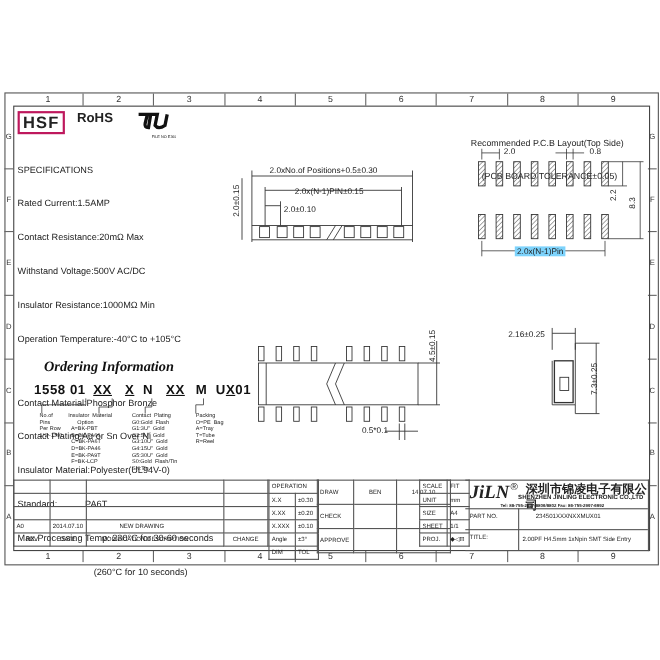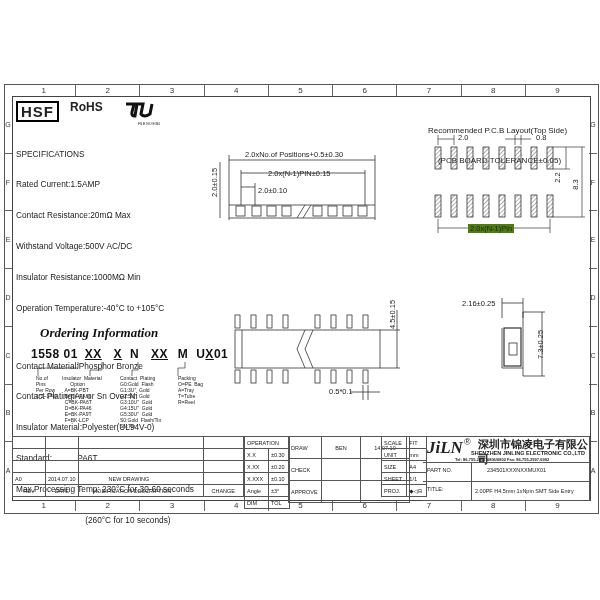--- a/index.html
+++ b/index.html
@@ -7,21 +7,21 @@
   .abs { position:absolute; }
   .sheet { position:absolute; left:4px; top:84px; width:593px; height:428px; border:1px solid #555; }
   .inner { position:absolute; left:12px; top:96px; width:577px; height:403px; border:1px solid #444; }
   .ruler-h { position:absolute; left:12px; width:577px; height:11px; display:flex; }
   .ruler-h div { flex:1; border-right:1px solid #666; font-size:8px; text-align:center; line-height:11px; color:#333; }
   .ruler-h div:last-child { border-right:none; }
   .ruler-v { position:absolute; width:8px; top:96px; height:403px; display:flex; flex-direction:column; }
   .ruler-v div { flex:1; border-bottom:1px solid #666; font-size:7px; display:flex; align-items:center; justify-content:center; color:#333; }
   .ruler-v div:last-child { border-bottom:none; }
   .spec { font-size:8.3px; line-height:10.3px; color:#222; white-space:pre; }
-  .logo-hsf { border:2px solid #000000; font-size:15px; font-weight:bold; padding:0 3px; line-height:17px; letter-spacing:1px; }
+  .logo-hsf { border:2px solid #be185d; font-size:15px; font-weight:bold; padding:0 3px; line-height:17px; letter-spacing:1px; }
   .rohs { font-size:12px; font-weight:bold; }
   .ord-title { font-family:"Liberation Serif", serif; font-style:italic; font-weight:bold; font-size:13px; color:#111; }
   .ord-code { font-size:12px; font-weight:bold; letter-spacing:0.5px; color:#111; }
   .tiny { font-size:5px; line-height:6px; color:#222; white-space:pre; }
   .dim { font-size:7.5px; color:#222; white-space:nowrap; }
   table.tb { border-collapse:collapse; position:absolute; font-size:5.5px; }
   table.tb td { border:1px solid #555; padding:0 2px; height:11px; white-space:nowrap; }
   .pcbtitle { font-size:8px; color:#222; white-space:pre; line-height:10px;text-align:center; }
 </style>
 </head>
@@ -174,21 +174,21 @@
       <line x1="157" y1="12" x2="157" y2="82"></line>
     <line x1="13" y1="84" x2="13" y2="98"></line>
       <line x1="125" y1="84" x2="125" y2="98"></line>
     <line x1="13" y1="93" x2="125" y2="93"></line>
   </g>
 </svg>
 <div class="abs dim" style="left:458px;top:133px;">2.0</div>
 <div class="abs dim" style="left:536px;top:133px;">0.8</div>
 <div class="abs dim" style="left:552px;top:173px;transform:rotate(-90deg);">2.2</div>
 <div class="abs dim" style="left:570px;top:180px;transform:rotate(-90deg);">8.3</div>
-<div class="abs dim" style="left:468px;top:224px;background:#4d7c0f;padding:0 2px;">2.0x(N-1)Pin</div>
+<div class="abs dim" style="left:468px;top:224px;background:#7dd3fc;padding:0 2px;">2.0x(N-1)Pin</div>
 
 <svg class="abs" style="left:225px;top:310px;" width="190" height="95">
   <g stroke="#333" stroke-width="0.8" fill="none">
     <rect x="10" y="20" width="145" height="38"></rect>
     <line x1="17" y1="20" x2="17" y2="58"></line>
     <path d="M80 20 L72 39 L80 58 M88 20 L80 39 L88 58"></path>
     <g>
       <rect x="10" y="5" width="5" height="13"></rect>
         <rect x="26" y="5" width="5" height="13"></rect>
       <rect x="42" y="5" width="5" height="13"></rect>

